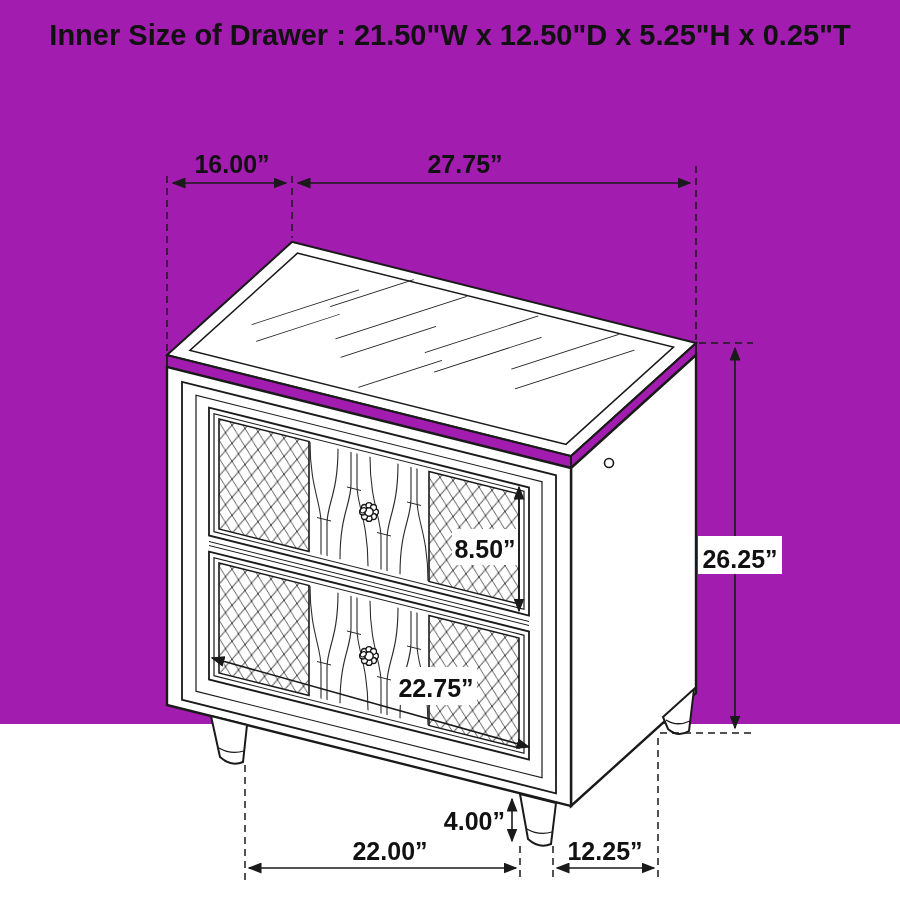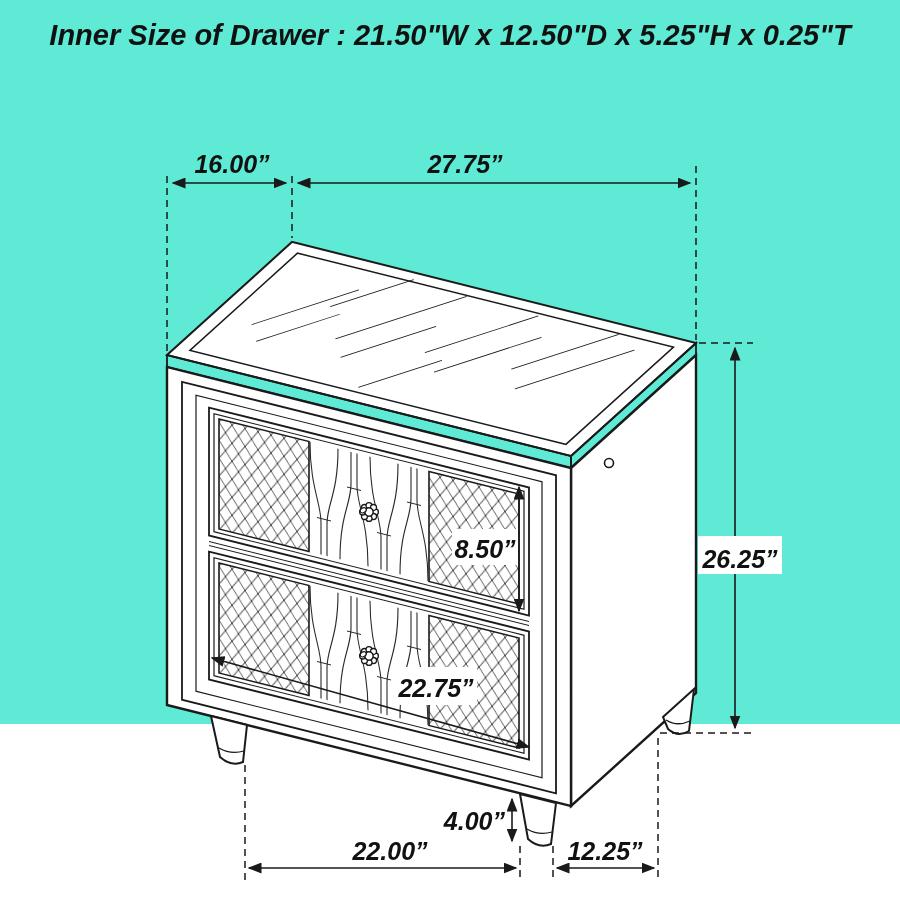--- a/index.html
+++ b/index.html
@@ -7,22 +7,21 @@
     padding: 0;
     background: #ffffff;
     width: 900px;
     height: 900px;
     overflow: hidden;
   }
   #stage {
     position: relative;
     width: 900px;
     height: 724px;
-    background: #5eead4;
-    font-style: italic;
+    background: #a21caf;
   }
   svg { display: block; }
   .title-text {
     font-family: "Liberation Sans", "DejaVu Sans", sans-serif;
     font-weight: 700;
     font-size: 29px;
     fill: #111111;
   }
   .dim-label {
     font-family: "Liberation Sans", "DejaVu Sans", sans-serif;

